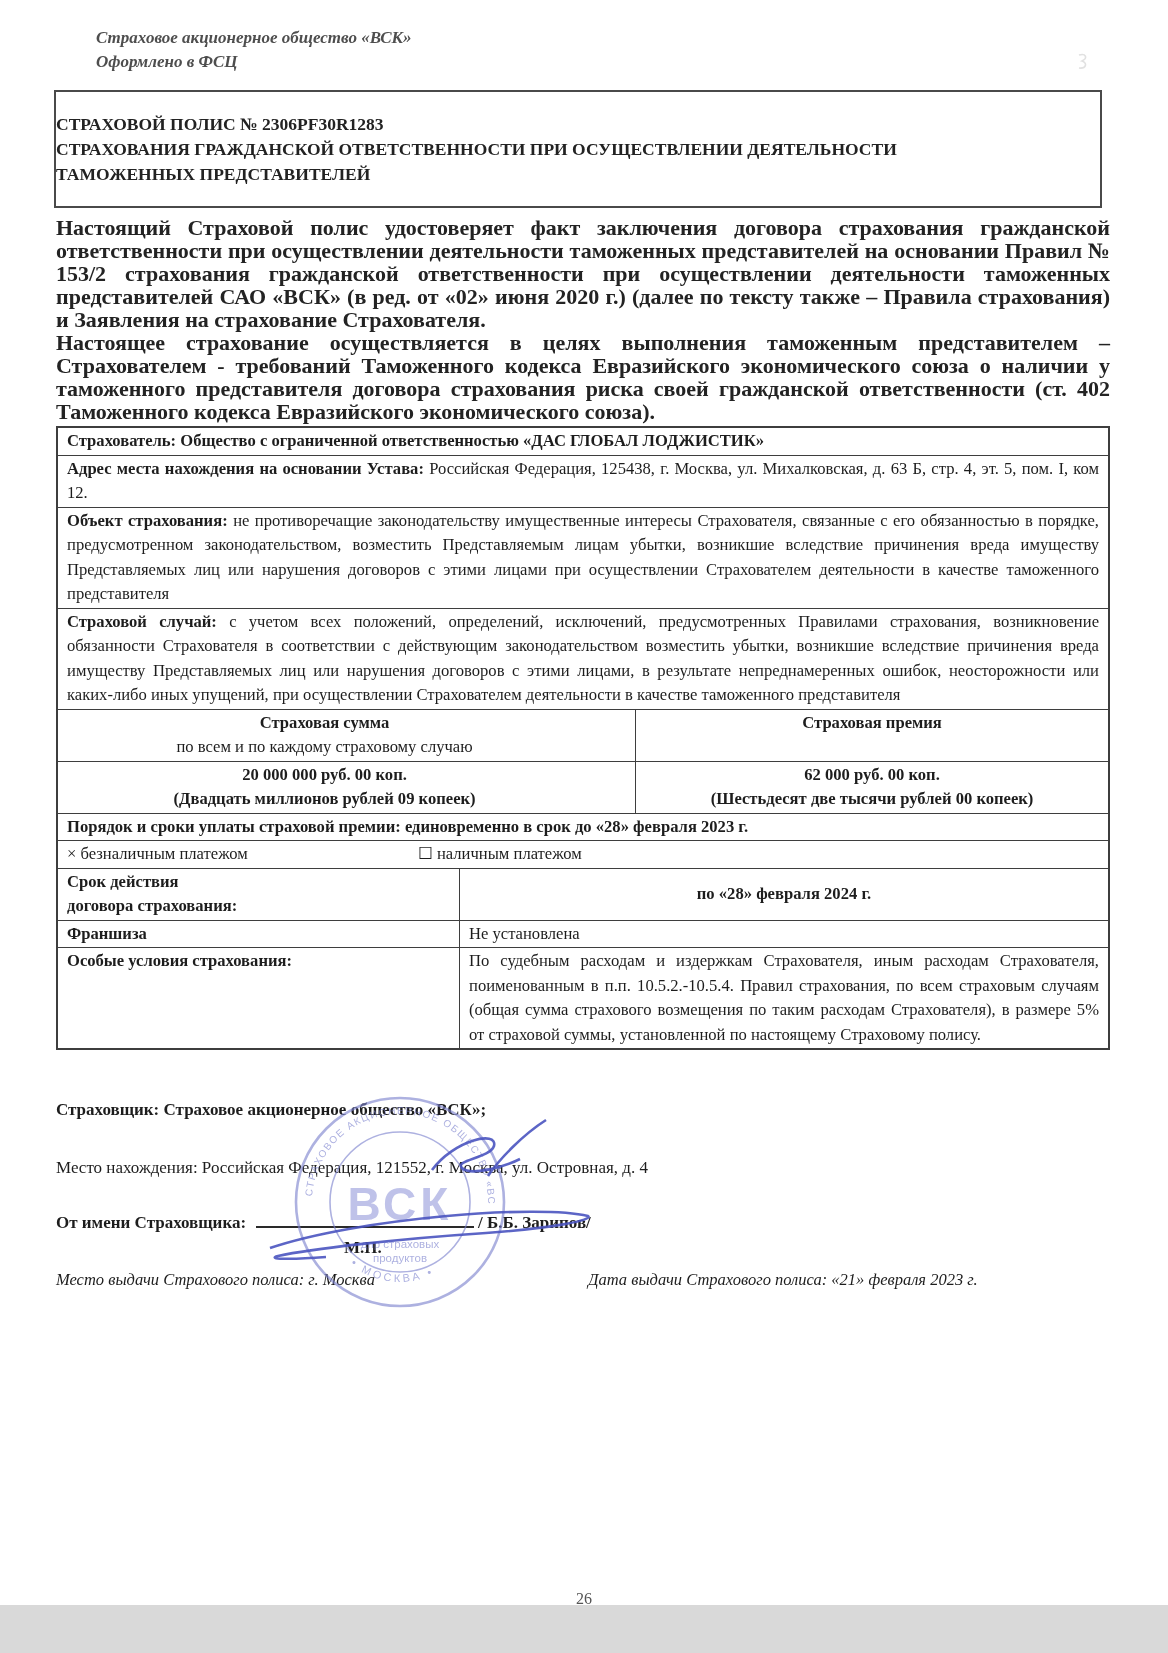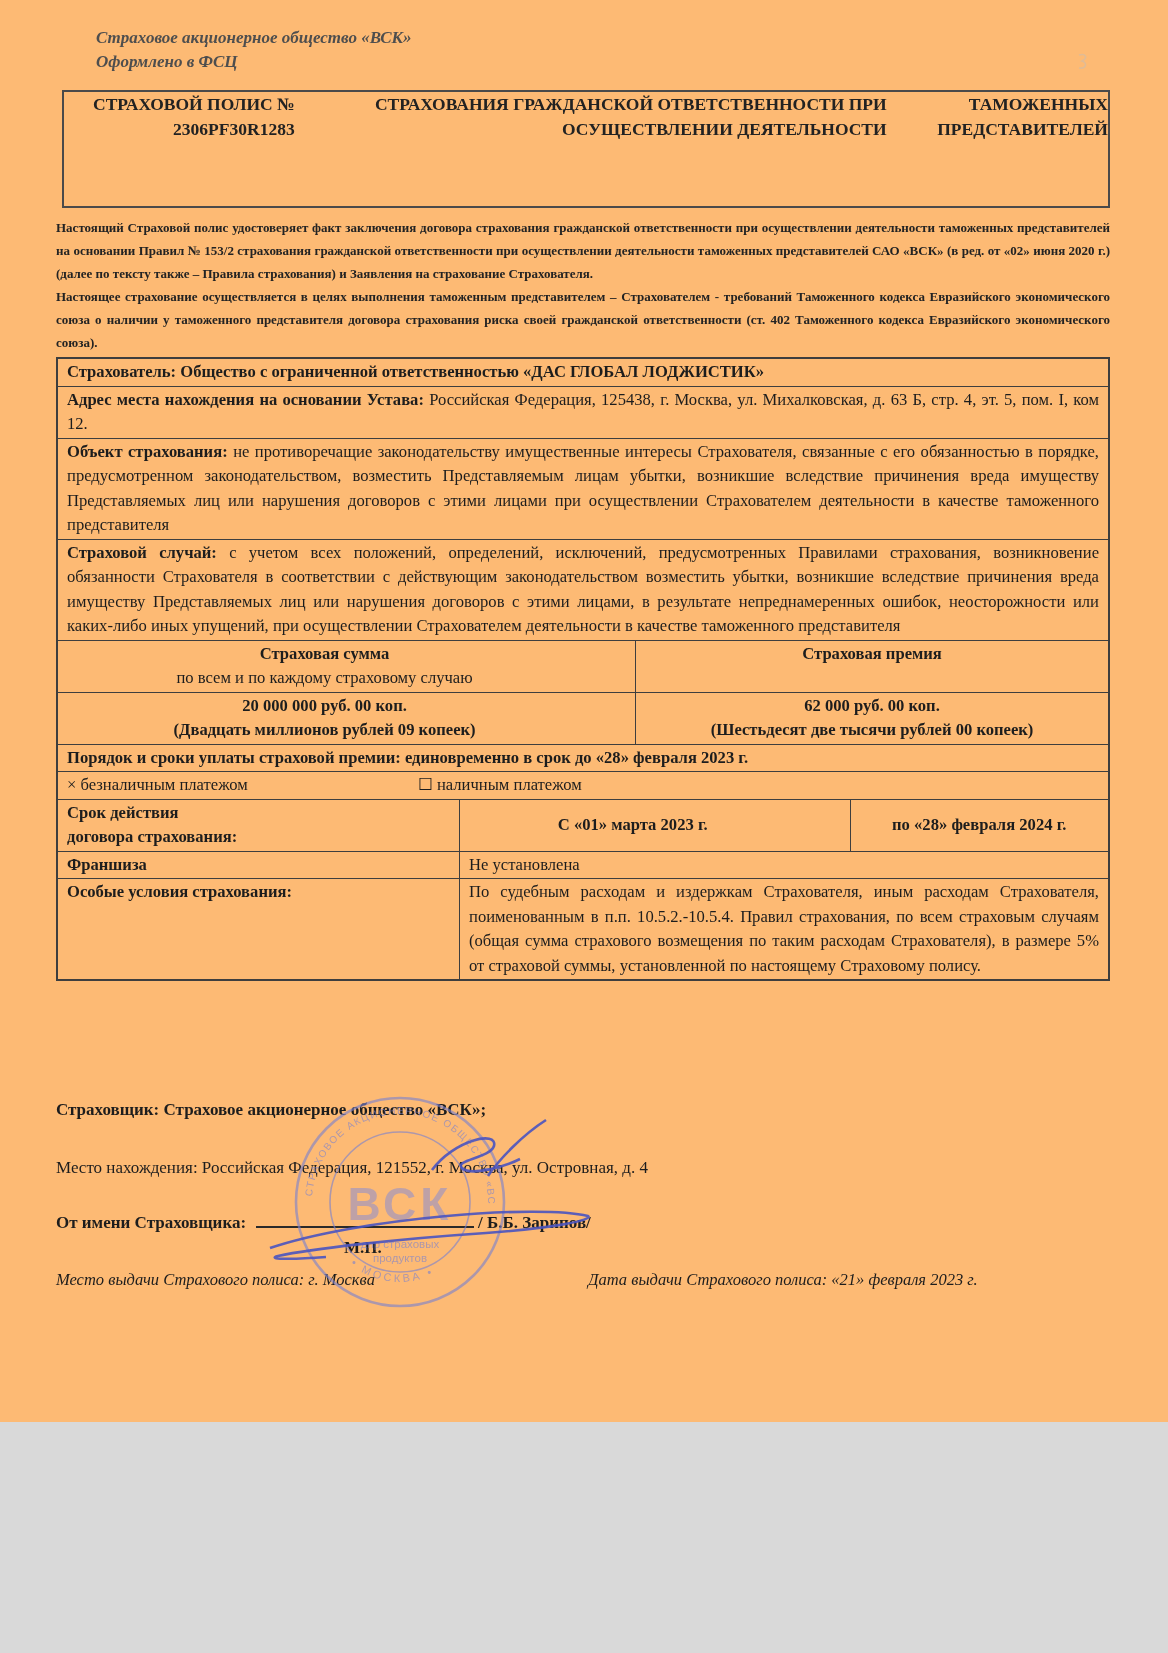--- a/index.html
+++ b/index.html
@@ -1,31 +1,31 @@
 <!DOCTYPE html>
 <html><head>
 <meta charset="utf-8">
 <style>
   html,body{margin:0;padding:0;background:#d9d9d9;}
-  .page{position:relative;width:1168px;height:1422px;background:#fdba74;
+  .page{position:relative;width:1168px;height:1605px;background:#ffffff;
         font-family:"Liberation Serif",serif;color:#1d1d1d;overflow:hidden;
         box-shadow:0 0 8px rgba(0,0,0,.25);}
   
   .letterhead{position:absolute;left:96px;top:26px;font-style:italic;font-weight:600;
               color:#4e4e4e;font-size:17px;line-height:24px;}
   
   .artifact{position:absolute;left:1076px;top:52px;opacity:.45;}
   
-  .title-box{position:absolute;left:62px;top:90px;width:1044px;height:114px;
-             border:2px solid #4a4a4a;display:flex;flex-direction:row;
-             justify-content:center;text-align:right;font-weight:700;
+  .title-box{position:absolute;left:54px;top:90px;width:1044px;height:114px;
+             border:2px solid #4a4a4a;display:flex;flex-direction:column;
+             justify-content:center;text-align:left;font-weight:700;
              font-size:17.5px;line-height:25px;color:#222;}
   
   .bodytext{position:absolute;left:56px;top:216px;width:1054px;}
-  .preamble p{margin:0;text-align:justify;font-weight:700;font-size:13px;line-height:23px;color:#232323;}
+  .preamble p{margin:0;text-align:justify;font-weight:700;font-size:22px;line-height:23px;color:#232323;}
   .doc-table{border:2px solid #3e3e3e;margin-top:3px;font-size:16.6px;box-sizing:border-box;}
   .row{border-top:1.5px solid #3e3e3e;padding:1px 9px;line-height:24.5px;text-align:justify;}
   .row.first{border-top:none;}
   .cols{display:flex;padding:0;gap:44px;}
   .cols>div{padding:1px 9px;box-sizing:border-box;line-height:24.5px;}
   .cols>div+div{border-left:1.5px solid #3e3e3e;}
   .c53{width:53%;} .c47{width:47%;}
   .c34{width:34%;} .c33{width:33%;} .c66{width:66%;flex:1;}
   .lbl{font-weight:700;}
   .center{text-align:center;}
@@ -132,21 +132,20 @@
           <span>☐</span>
           <span>наличным платежом</span>
         </span>
       </div>
 
       <div class="cols row" style="padding:0;">
         <div class="c34 lbl">
           <div>Срок  действия</div>
           <div>договора страхования:</div>
         </div>
-        <div class="c33 center bold" style="display:flex;align-items:center;justify-content:center;">С «01» марта 2023 г.</div>
         <div class="c33 center bold" style="display:flex;align-items:center;justify-content:center;flex:1;">по «28» февраля 2024 г.</div>
       </div>
 
       <div class="cols row" style="padding:0;">
         <div class="c34 lbl">Франшиза</div>
         <div class="c66">Не установлена</div>
       </div>
 
       <div class="cols row" style="padding:0;justify-content:flex-end;">
         <div class="c34 lbl">Особые условия страхования:</div>

